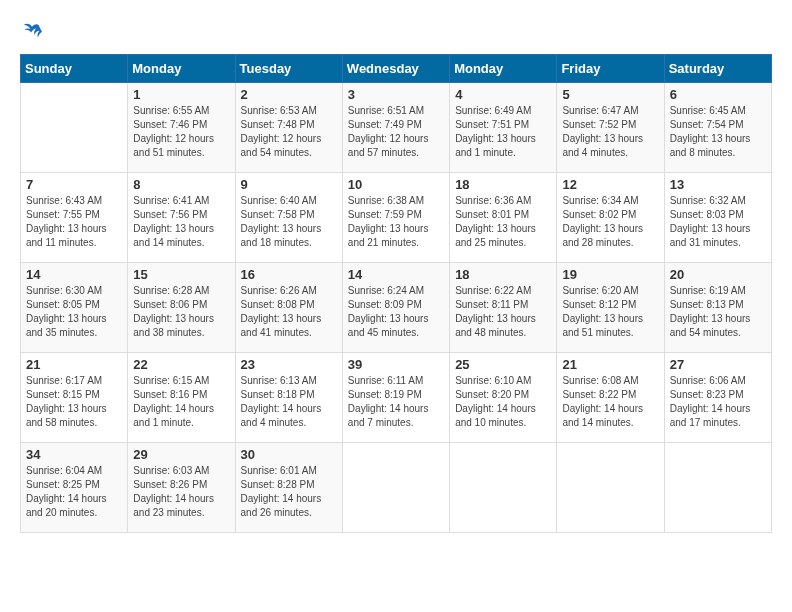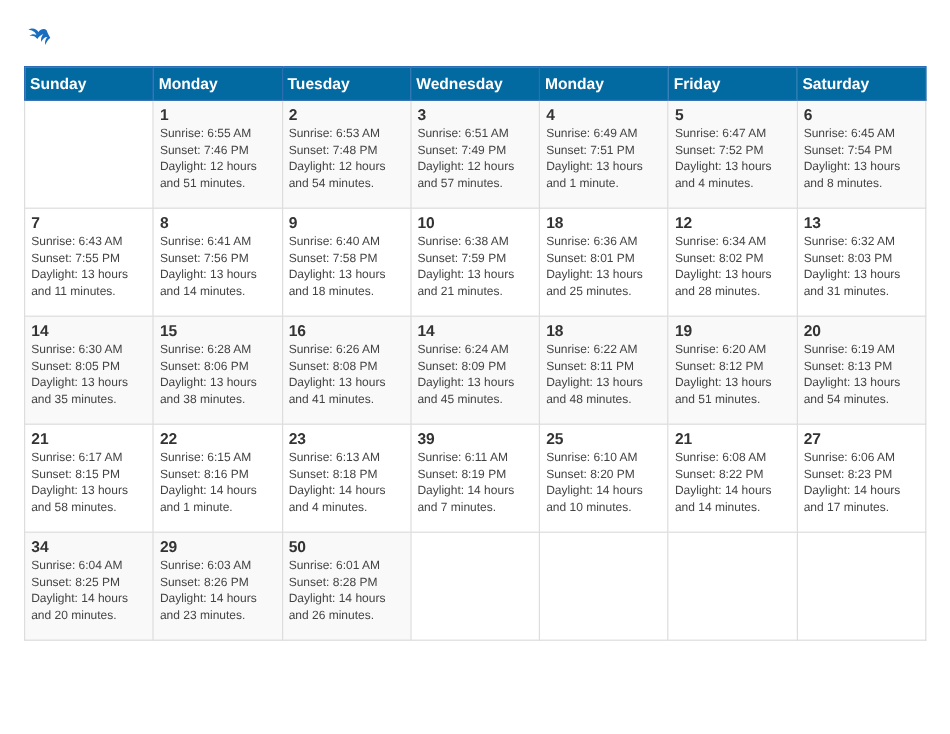--- a/index.html
+++ b/index.html
@@ -250,21 +250,21 @@
       <tr>
         <td>
           <span class="day-number">34</span>
           <div class="day-info">Sunrise: 6:04 AM<br>Sunset: 8:25 PM<br>Daylight: 14 hours and 20 minutes.</div>
         </td>
         <td>
           <span class="day-number">29</span>
           <div class="day-info">Sunrise: 6:03 AM<br>Sunset: 8:26 PM<br>Daylight: 14 hours and 23 minutes.</div>
         </td>
         <td>
-          <span class="day-number">50</span>
+          <span class="day-number">30</span>
           <div class="day-info">Sunrise: 6:01 AM<br>Sunset: 8:28 PM<br>Daylight: 14 hours and 26 minutes.</div>
         </td>
         <td class="empty-cell"></td>
         <td class="empty-cell"></td>
         <td class="empty-cell"></td>
         <td class="empty-cell"></td>
       </tr>
     </tbody>
 </table>
 

